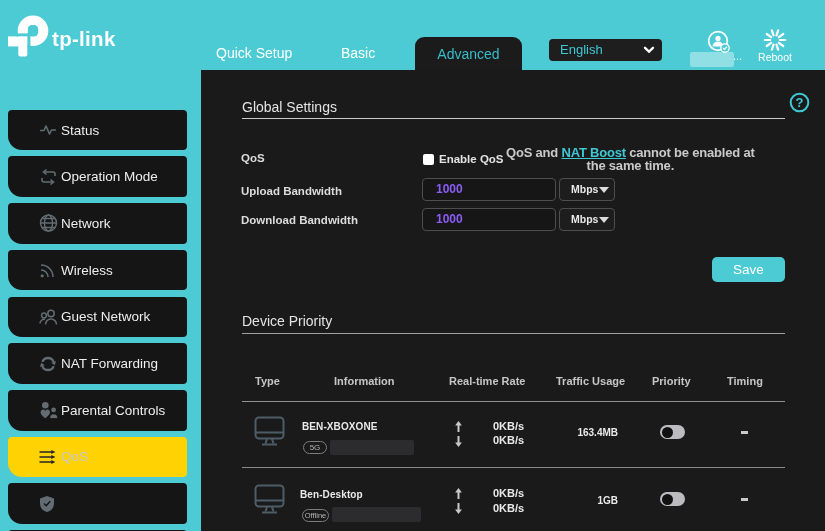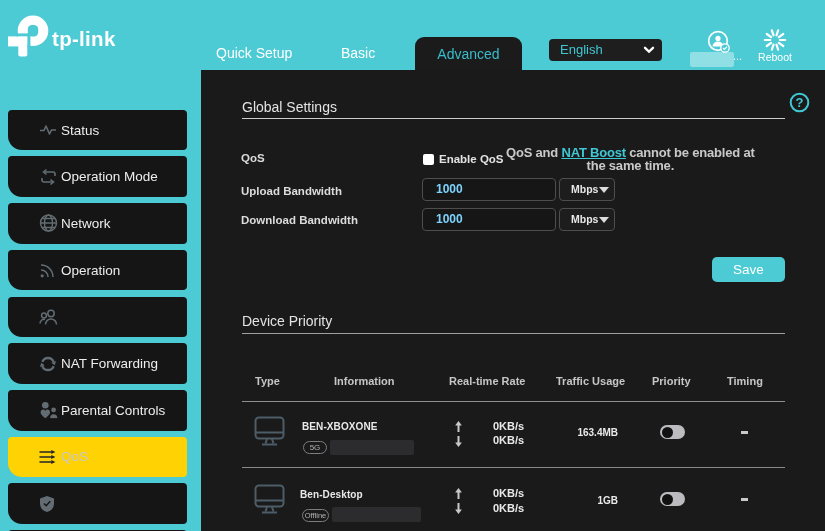--- a/index.html
+++ b/index.html
@@ -22,21 +22,21 @@
   .mitem .lbl{position:absolute;left:53px;top:0;height:100%;display:flex;
               align-items:center;color:#ededed;font-size:13.5px;}
   .mitem svg{position:absolute;left:31px;top:50%;transform:translateY(-50%);}
   #qos-item{background:#ffd203;}
   #qos-item .lbl{color:#c9c9c9;}
   
   .h1{color:#e3e3e3;font-size:14px;}
   .hr{height:1px;background:#8f8f8f;left:242px;width:543px;}
   .formlbl{color:#dcdcdc;font-size:11.5px;font-weight:bold;left:241px;}
   .inp{left:422px;width:119px;height:21px;background:#161616;
-       border:1px solid #4e4e4e;border-radius:4px;color:#7dd3fc;
+       border:1px solid #4e4e4e;border-radius:4px;color:#8b5cf6;
        font-size:12px;font-weight:bold;line-height:21px;padding-left:13px;}
   .ddl{left:559px;width:43px;height:21px;background:#1d1d1d;
        border:1px solid #4e4e4e;border-radius:4px;color:#e8e8e8;
        font-size:10.5px;font-weight:bold;line-height:21px;padding-left:11px;}
   .ddl:after{content:"";position:absolute;right:5px;top:8px;width:0;height:0;
        border-left:5px solid transparent;border-right:5px solid transparent;
        border-top:6px solid #dcdcdc;}
   #savebtn{left:712px;top:257px;width:73px;height:25px;background:#4ccbd5;
        border-radius:5px;color:#fff;font-size:13.5px;text-align:center;
        line-height:25px;}
@@ -131,31 +131,32 @@
 <circle cx="9.5" cy="9.5" r="8"></circle>
         <ellipse cx="9.5" cy="9.5" rx="4" ry="8"></ellipse>
 <line x1="1.5" y1="9.5" x2="17.5" y2="9.5"></line>
         <line x1="2.6" y1="5" x2="16.4" y2="5"></line>
 <line x1="2.6" y1="14" x2="16.4" y2="14"></line>
       </g>
     </svg>
   </div>
 
 <div class="abs mitem" style="top:210.8px">
-    <span class="lbl">Operation</span>
+    <span class="lbl">Wireless</span>
 <svg width="18" height="18" viewBox="0 0 18 18">
       <g stroke="#626c72" stroke-width="1.6" fill="none">
 <path d="M2,9 a7,7 0 0 1 7,7"></path>
         <path d="M2,4 a12,12 0 0 1 12,12"></path>
       </g>
 <circle cx="3.2" cy="14.8" r="1.6" fill="#626c72"></circle>
     </svg>
   </div>
 
 <div class="abs mitem" style="top:257.5px">
+    <span class="lbl">Guest Network</span>
 <svg width="19" height="17" viewBox="0 0 19 17">
       <g stroke="#626c72" stroke-width="1.5" fill="none">
 <circle cx="12" cy="5" r="3.2"></circle>
         <path d="M6.5,16 a5.5,5.5 0 0 1 11,0"></path>
 <circle cx="5" cy="7" r="2.4"></circle>
         <path d="M1,15 a4.2,4.2 0 0 1 5,-4.1"></path>
       </g>
     </svg>
   </div>
 

